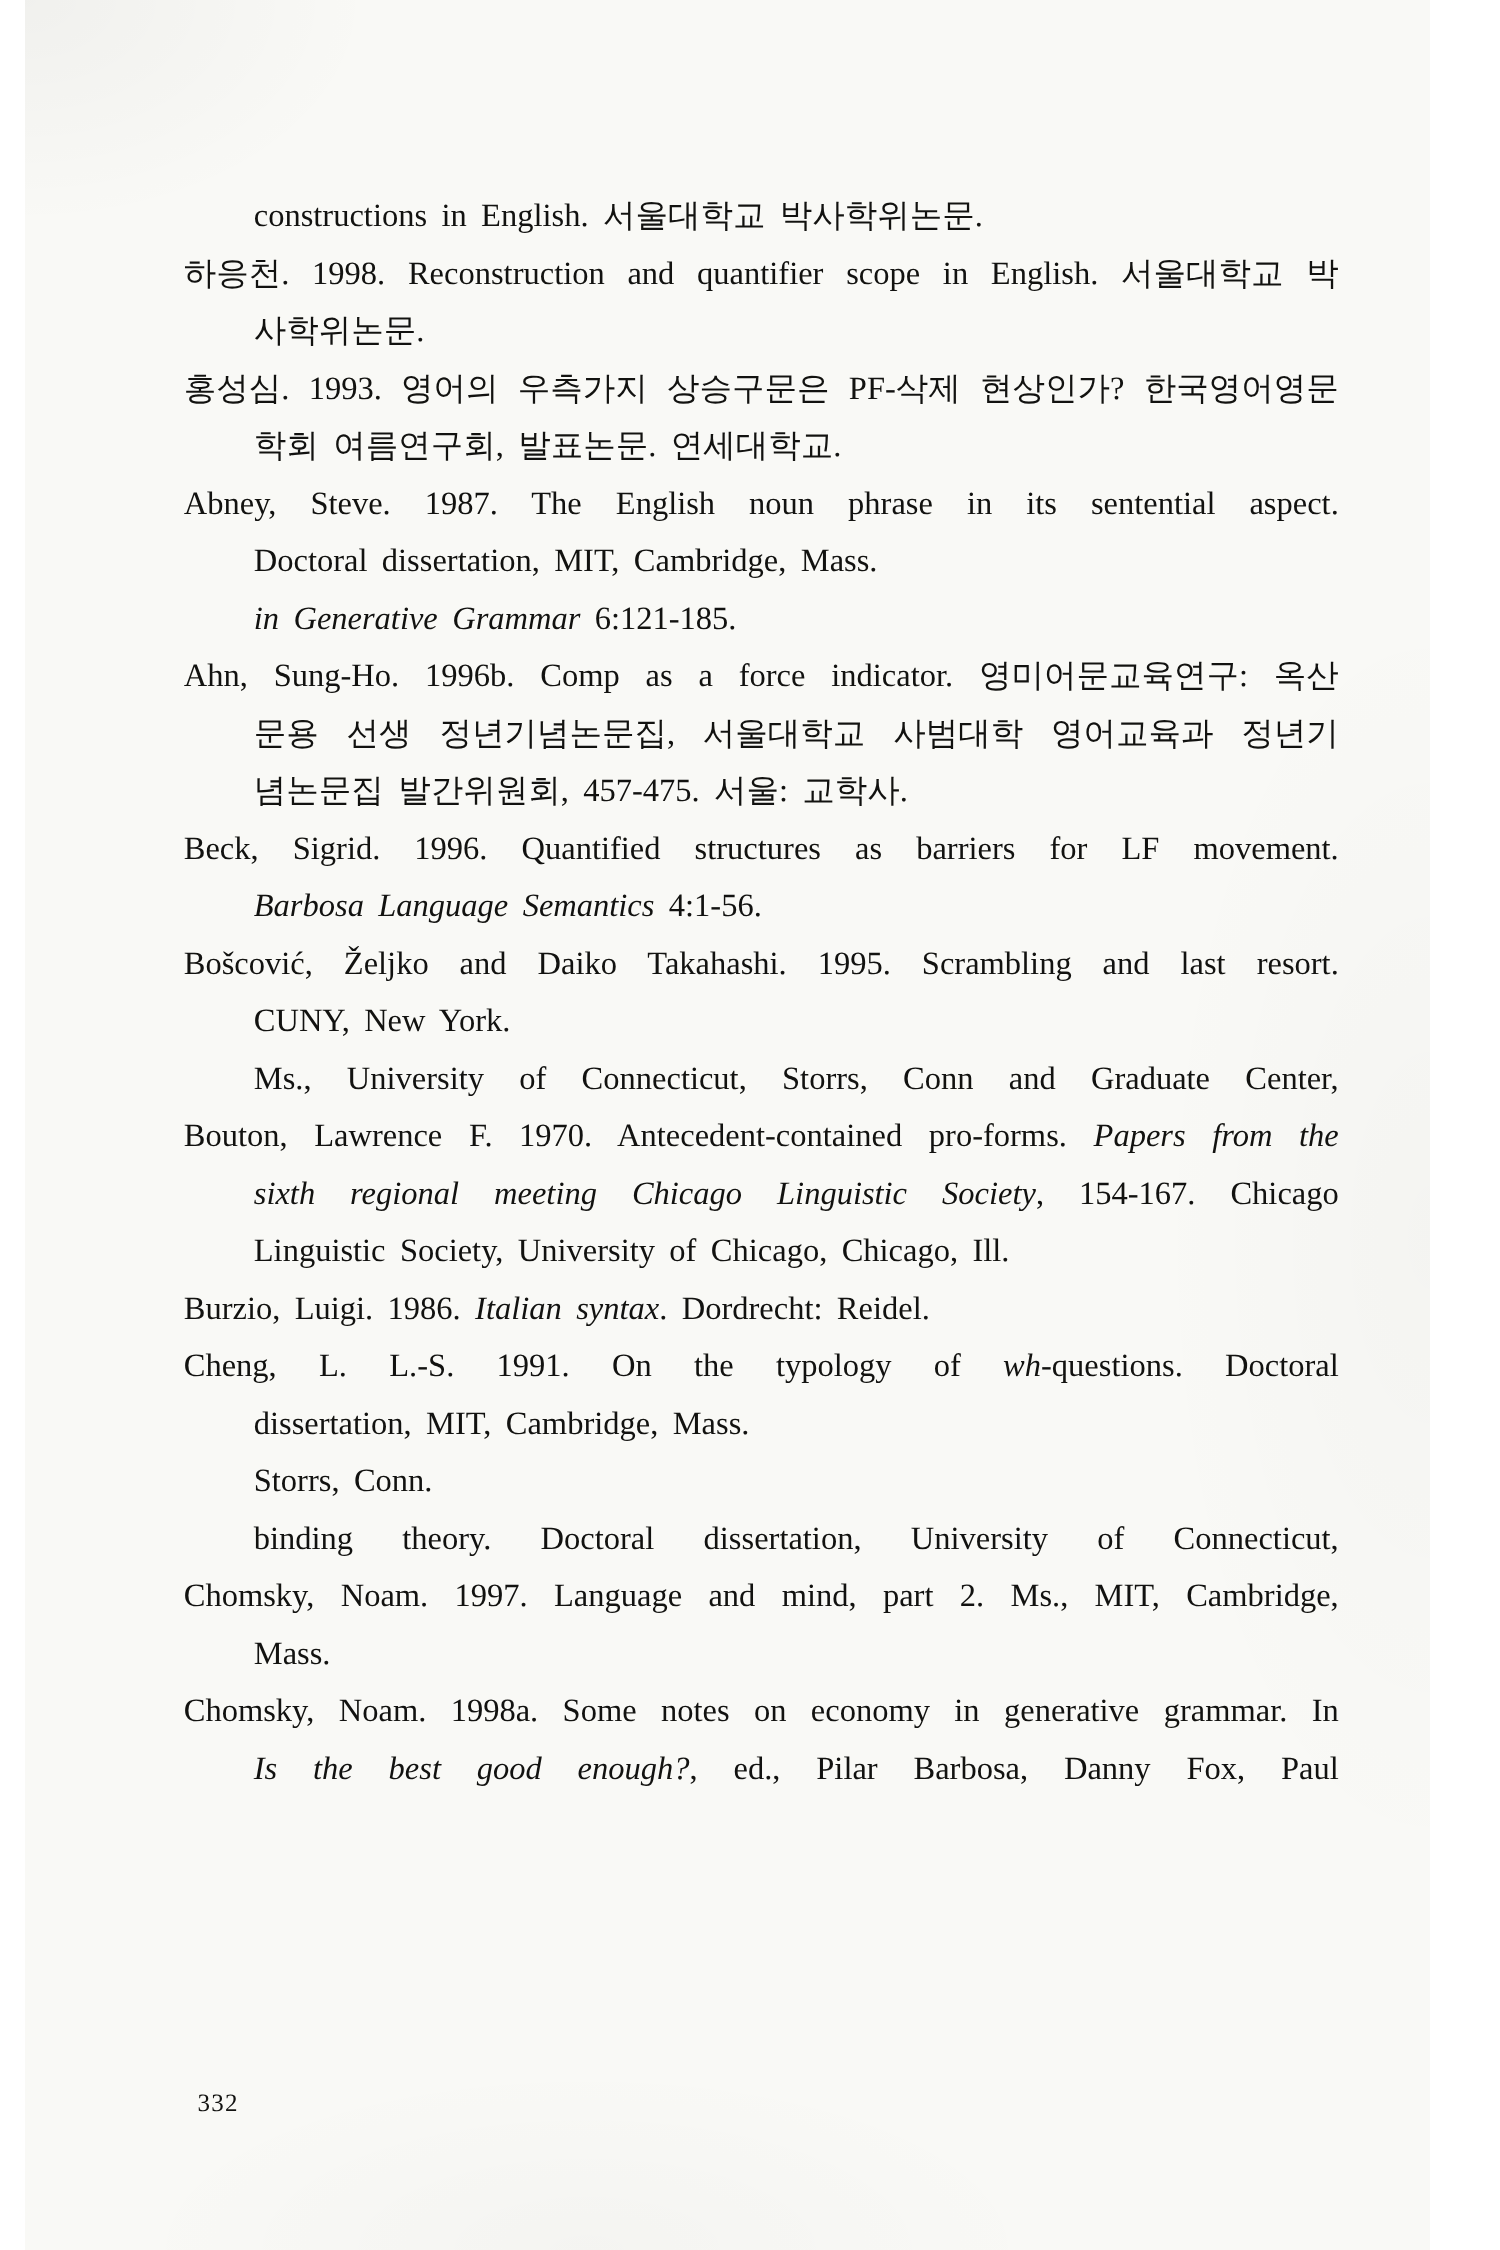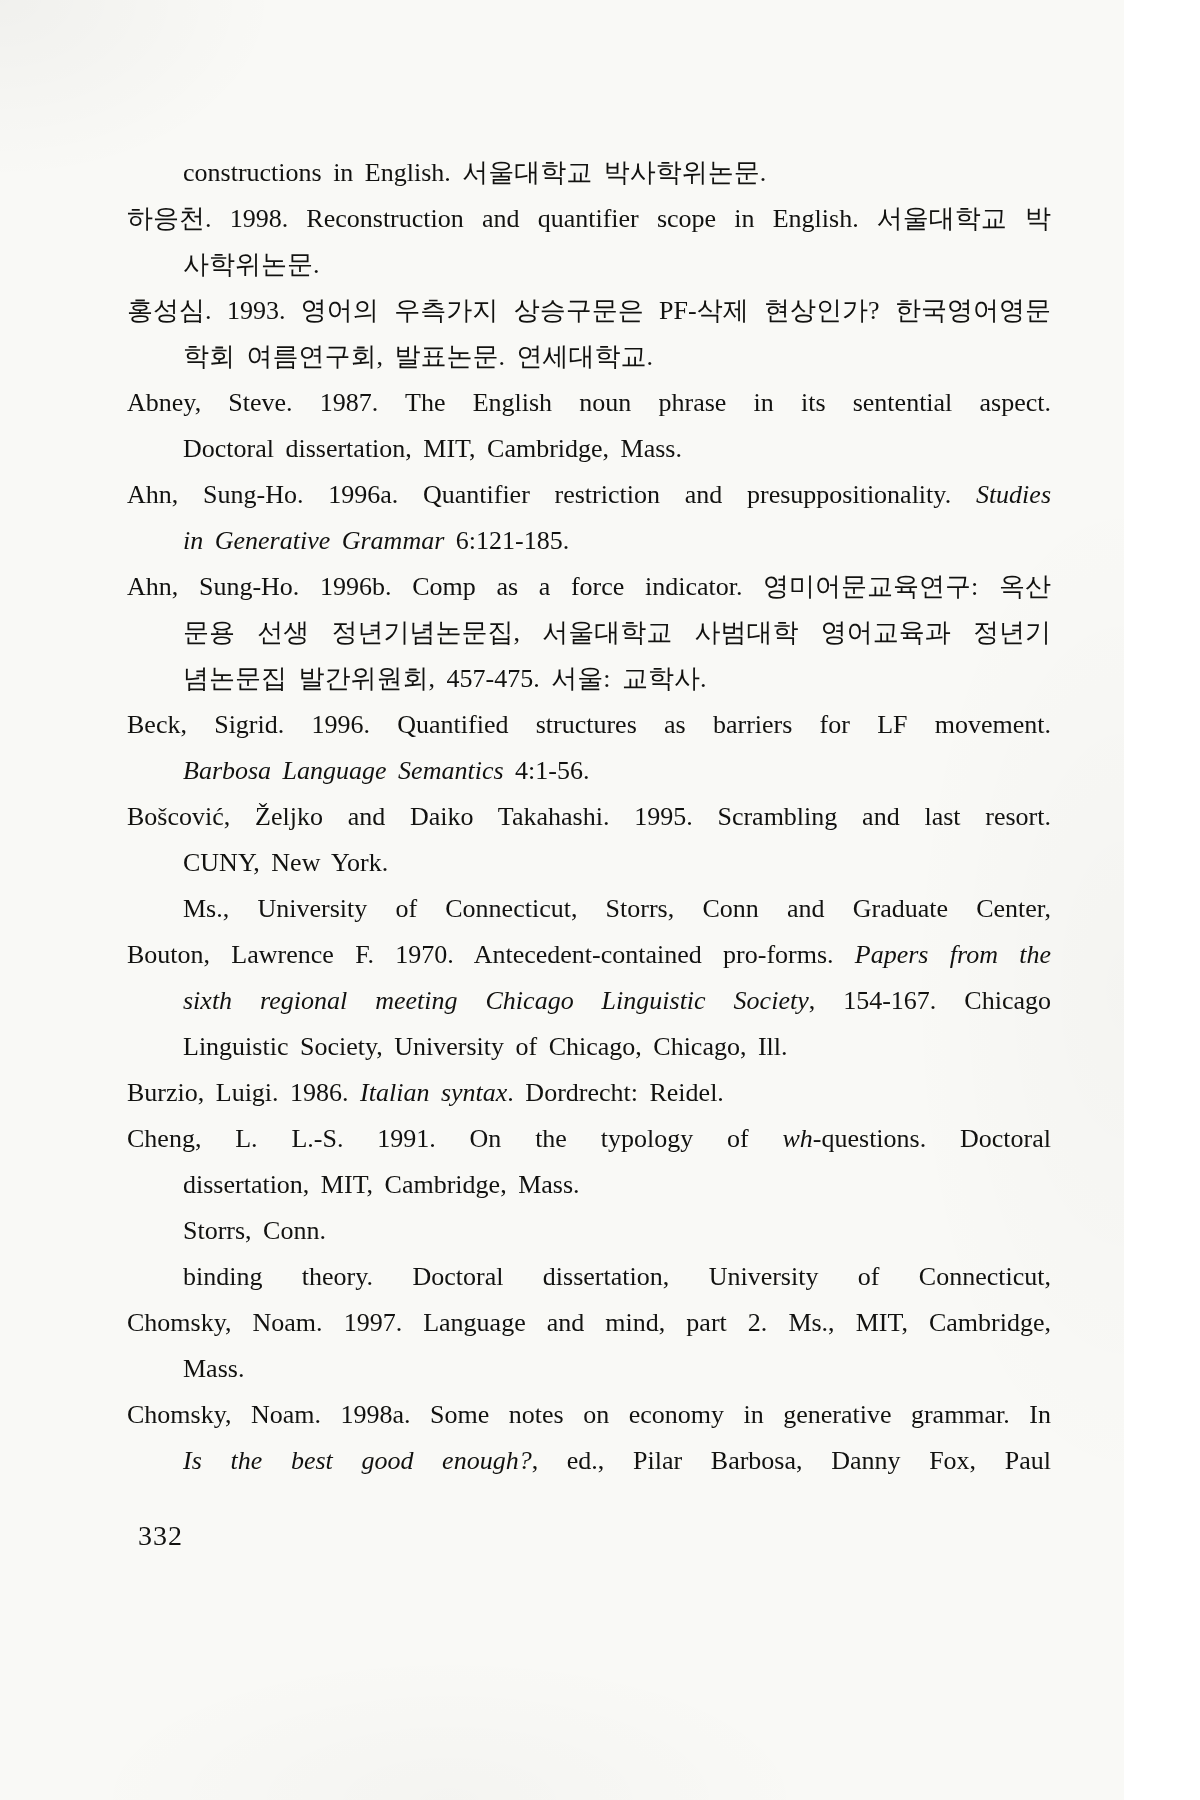--- a/index.html
+++ b/index.html
@@ -10,42 +10,43 @@
   .page {
     position: relative;
     width: 1124px; height: 1800px;
     overflow: hidden;
     background:
       radial-gradient(ellipse 400px 260px at 0% 0%, rgba(0,0,0,0.035), transparent 70%),
       radial-gradient(ellipse 300px 700px at 100% 55%, rgba(0,0,0,0.02), transparent 75%),
       radial-gradient(ellipse 500px 200px at 40% 100%, rgba(0,0,0,0.02), transparent 75%),
       #f9f9f6;
     color: #121210;
+    margin-left: 20px;
   }
   .textblock {
     position: absolute;
     left: 127px; top: 150px; width: 924px;
   }
   .ref-entry { margin: 0; padding: 0; }
   .ref-line {
     font-size: 26px;
     line-height: 46px;
     word-spacing: 5px;
     white-space: normal;
     text-align: justify;
     text-align-last: left;
     color: #121210;
   }
   .ref-line.cont { padding-left: 56px; }
   .ref-line.just { text-align-last: justify; }
   .ref-line i { font-style: italic; }
   .pagenum {
     position: absolute;
-    left: 138px; top: 1520px;
-    font-size: 28px;
+    left: 138px; top: 1672px;
+    font-size: 20px;
     letter-spacing: 1px;
     color: #121210;
   }
   .speck {
     position: absolute;
     left: 1128px; top: 1200px;
     width: 4px; height: 4px;
     border-radius: 50%;
     background: #a3a39b;
   }
@@ -64,21 +65,20 @@
       </div>
       <div class="ref-entry">
         <div class="ref-line just"><span>홍성심. 1993. 영어의 우측가지 상승구문은 PF-삭제 현상인가? 한국영어영문</span></div>
         <div class="ref-line cont"><span>학회 여름연구회, 발표논문. 연세대학교.</span></div>
       </div>
       <div class="ref-entry">
         <div class="ref-line just"><span>Abney, Steve. 1987. The English noun phrase in its sentential aspect.</span></div>
         <div class="ref-line cont"><span>Doctoral dissertation, MIT, Cambridge, Mass.</span></div>
       </div>
       <div class="ref-entry">
-        <div class="ref-line just"><span>Ahn, Sung-Ho. 1996a. Quantifier restriction and presuppositionality. </span><i>Studies</i></div>
         <div class="ref-line cont"><i>in Generative Grammar</i><span> 6:121-185.</span></div>
       </div>
       <div class="ref-entry">
         <div class="ref-line just"><span>Ahn, Sung-Ho. 1996b. Comp as a force indicator. 영미어문교육연구: 옥산</span></div>
         <div class="ref-line cont just"><span>문용 선생 정년기념논문집, 서울대학교 사범대학 영어교육과 정년기</span></div>
         <div class="ref-line cont"><span>념논문집 발간위원회, 457-475. 서울: 교학사.</span></div>
       </div>
       <div class="ref-entry">
         <div class="ref-line just"><span>Beck, Sigrid. 1996. Quantified structures as barriers for LF movement.</span></div>
         <div class="ref-line cont"><i>Barbosa Language Semantics</i><span> 4:1-56.</span></div>

